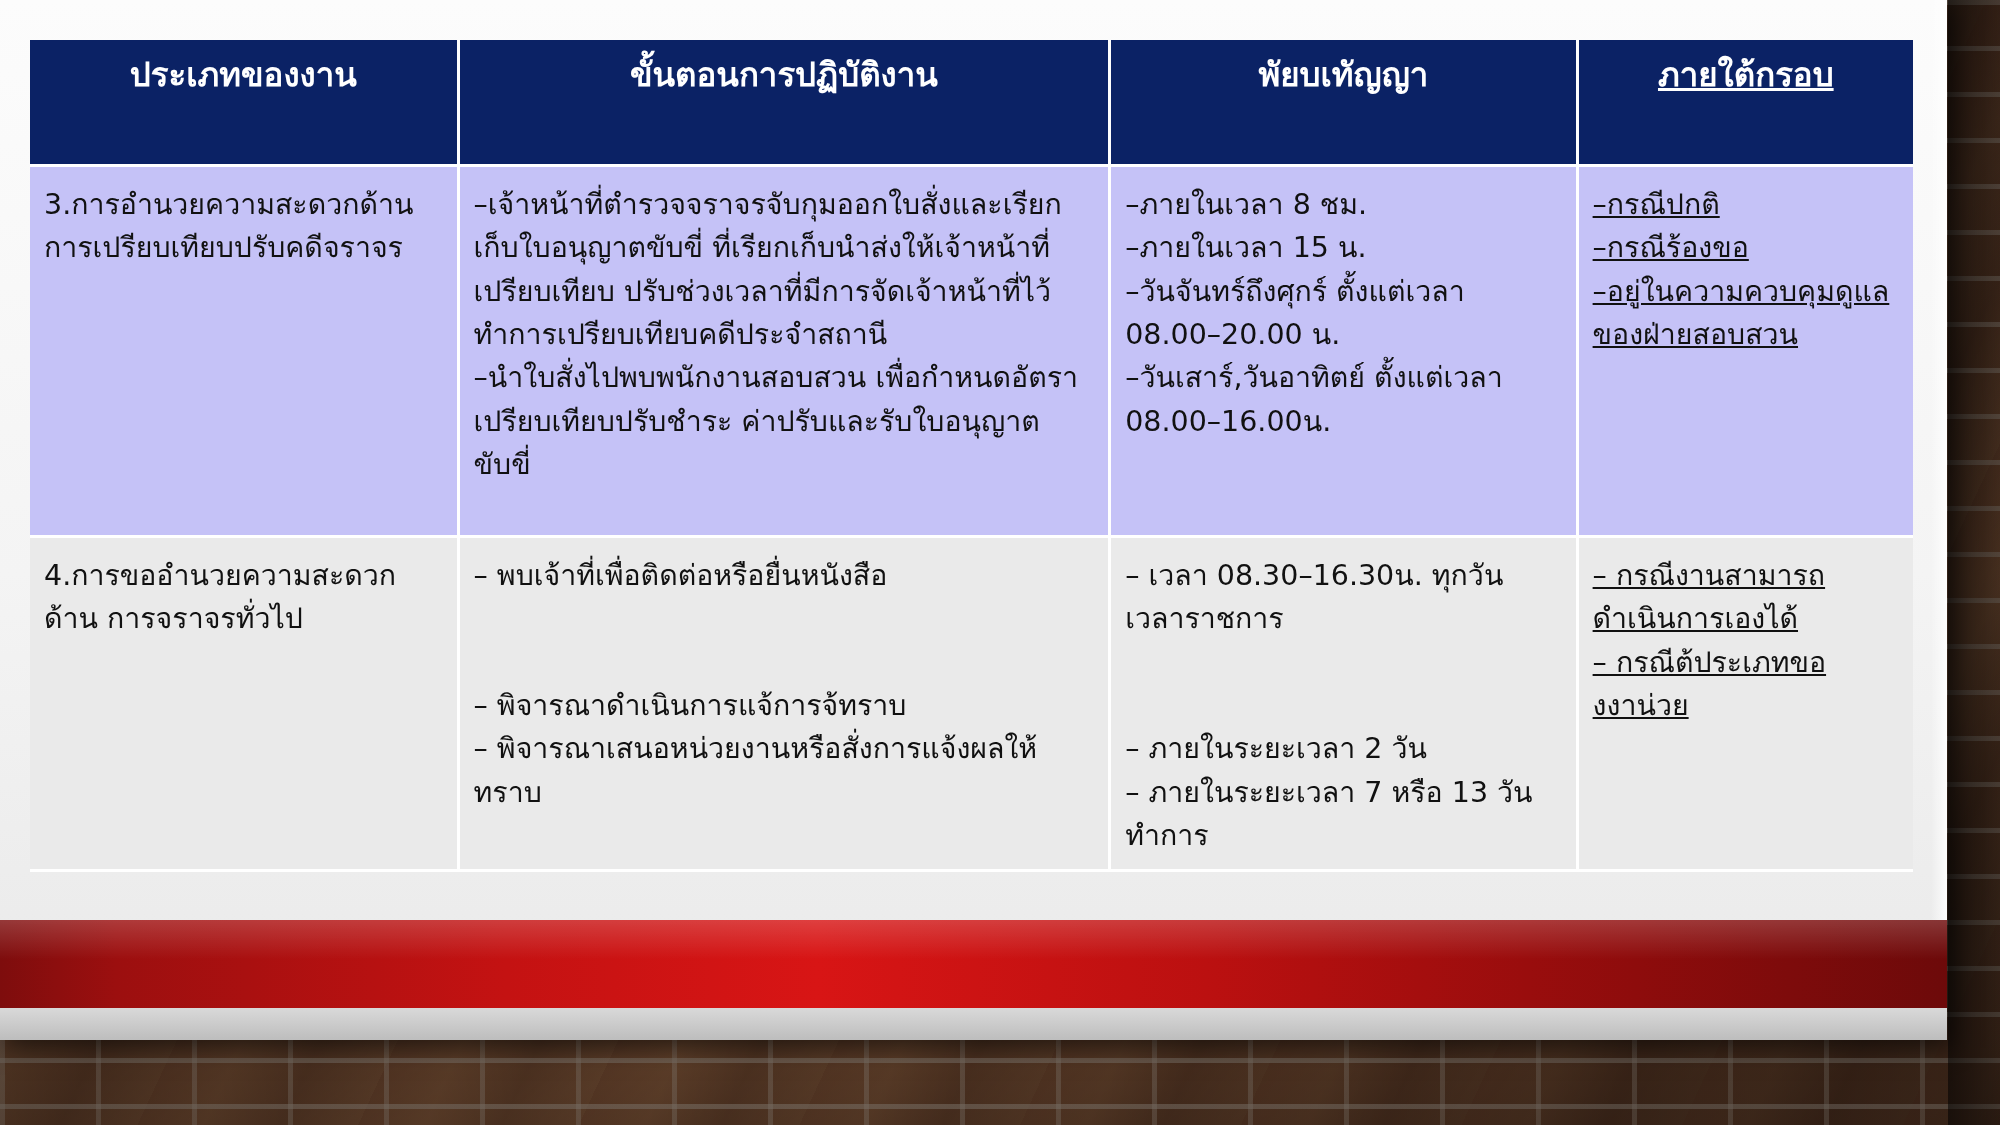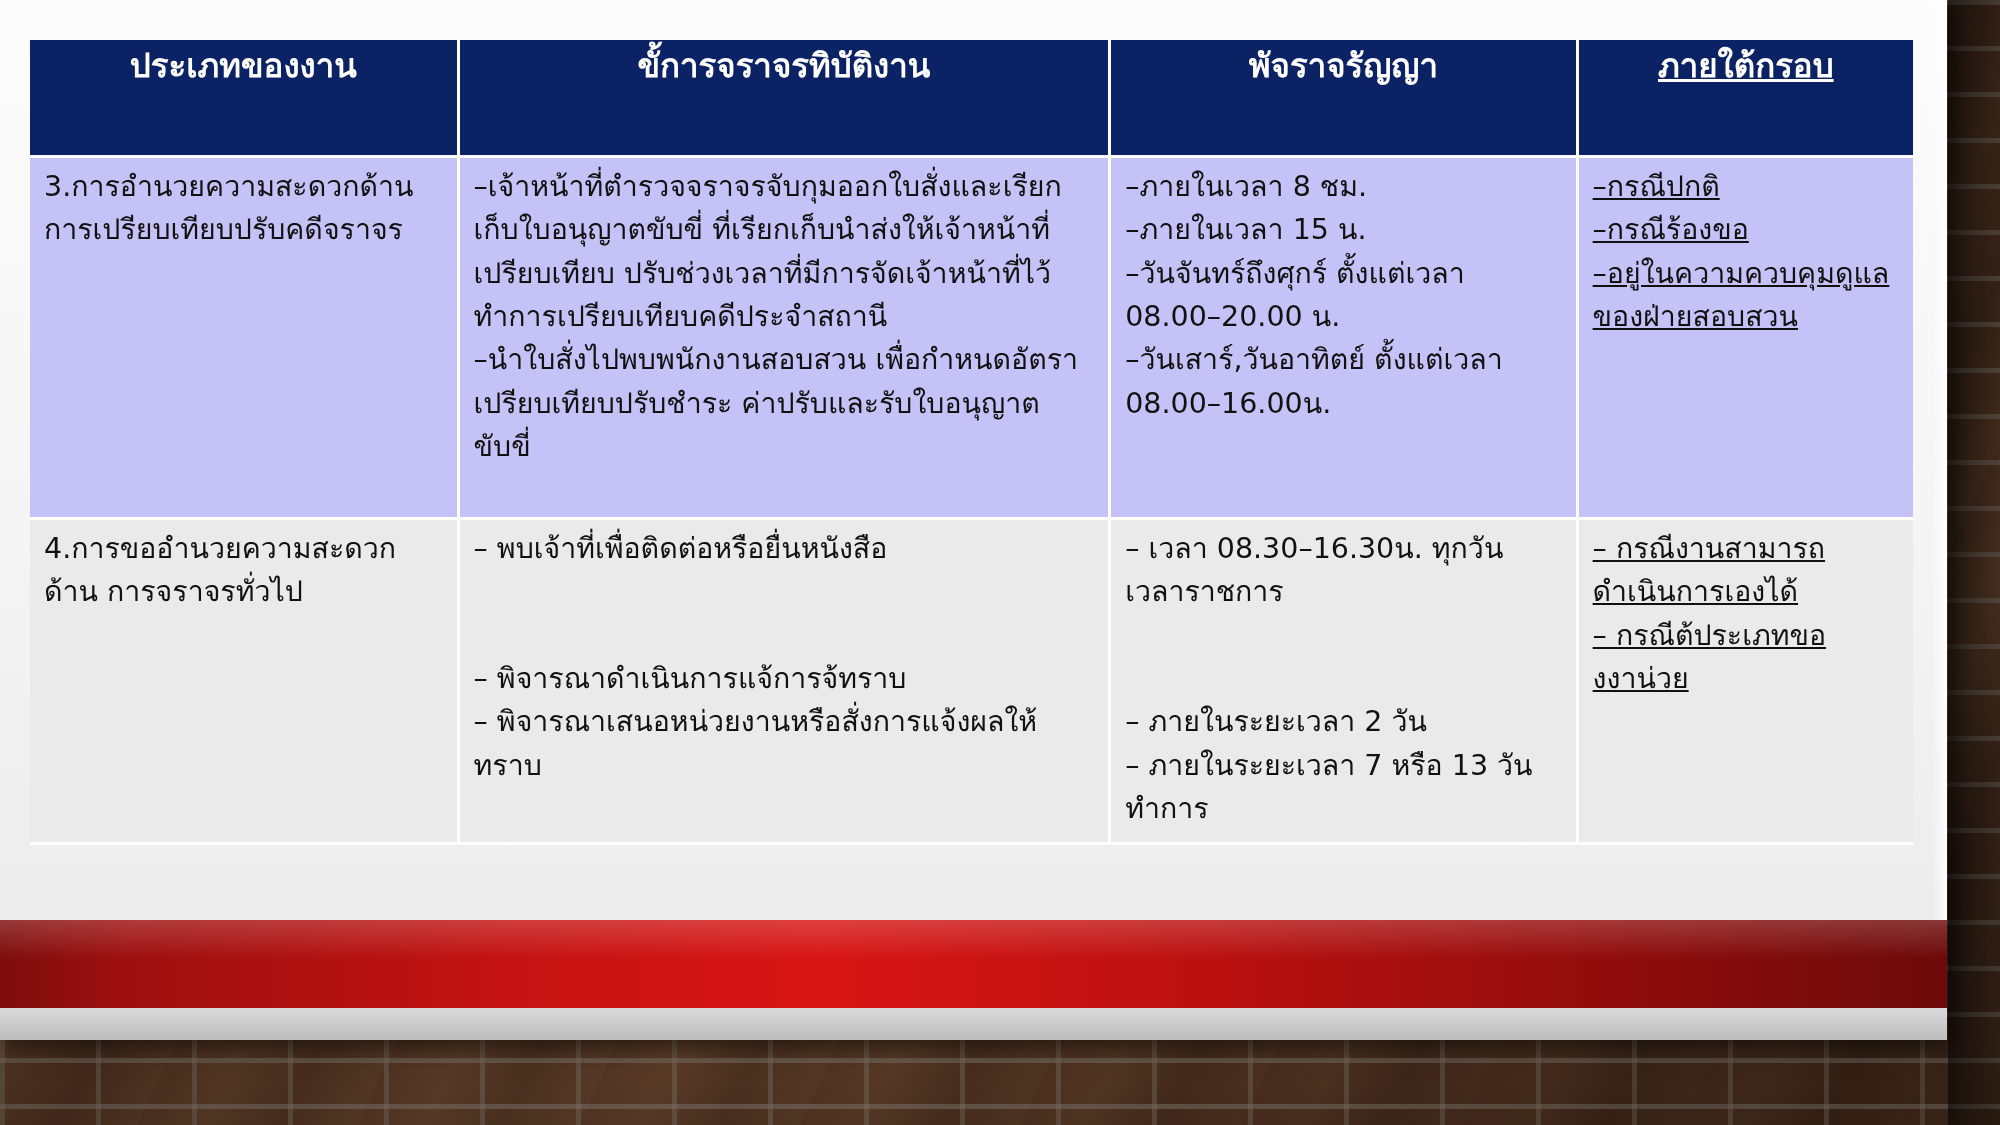--- a/index.html
+++ b/index.html
@@ -142,21 +142,21 @@
     border-spacing: 0;
     table-layout: fixed;
     width: 1883px;
     font-family: "DejaVu Sans", "Liberation Sans", sans-serif;
   }
   table.svc th,
   table.svc td {
     vertical-align: top;
     border-right: 3px solid #ffffff;
     border-bottom: 3px solid #ffffff;
-    padding: 7px 14px 12px 14px;
+    padding: 16px 14px 12px 14px;
   }
   table.svc th:last-child,
   table.svc td:last-child {
     border-right: none;
     text-decoration: underline;
   }
 
   thead th {
     background: #0b2265;
     color: #ffffff;
@@ -212,22 +212,22 @@
     <table class="svc">
       <colgroup>
         <col class="c1">
           <col class="c2">
           <col class="c3">
           <col class="c4">
       </colgroup>
       <thead>
         <tr>
           <th>ประเภทของงาน</th>
-          <th>ขั้การจราจรทิบัติงาน</th>
-          <th>พัจราจรัญญา</th>
+          <th>ขั้นตอนการปฏิบัติงาน</th>
+          <th>พัยบเทัญญา</th>
           <th>ภายใต้กรอบ</th>
         </tr>
       </thead>
       <tbody>
         <tr class="row-lavender">
           <td><span class="cell-text">3.การอำนวยความสะดวกด้านการเปรียบเทียบปรับคดีจราจร</span></td>
           <td><span class="cell-text">   –เจ้าหน้าที่ตำรวจจราจรจับกุมออกใบสั่งและเรียกเก็บใบอนุญาตขับขี่ ที่เรียกเก็บนำส่งให้เจ้าหน้าที่เปรียบเทียบ ปรับช่วงเวลาที่มีการจัดเจ้าหน้าที่ไว้ทำการเปรียบเทียบคดีประจำสถานี
 –นำใบสั่งไปพบพนักงานสอบสวน เพื่อกำหนดอัตราเปรียบเทียบปรับชำระ ค่าปรับและรับใบอนุญาตขับขี่</span></td>
           <td><span class="cell-text"> –ภายในเวลา 8 ชม.
 –ภายในเวลา 15 น.

